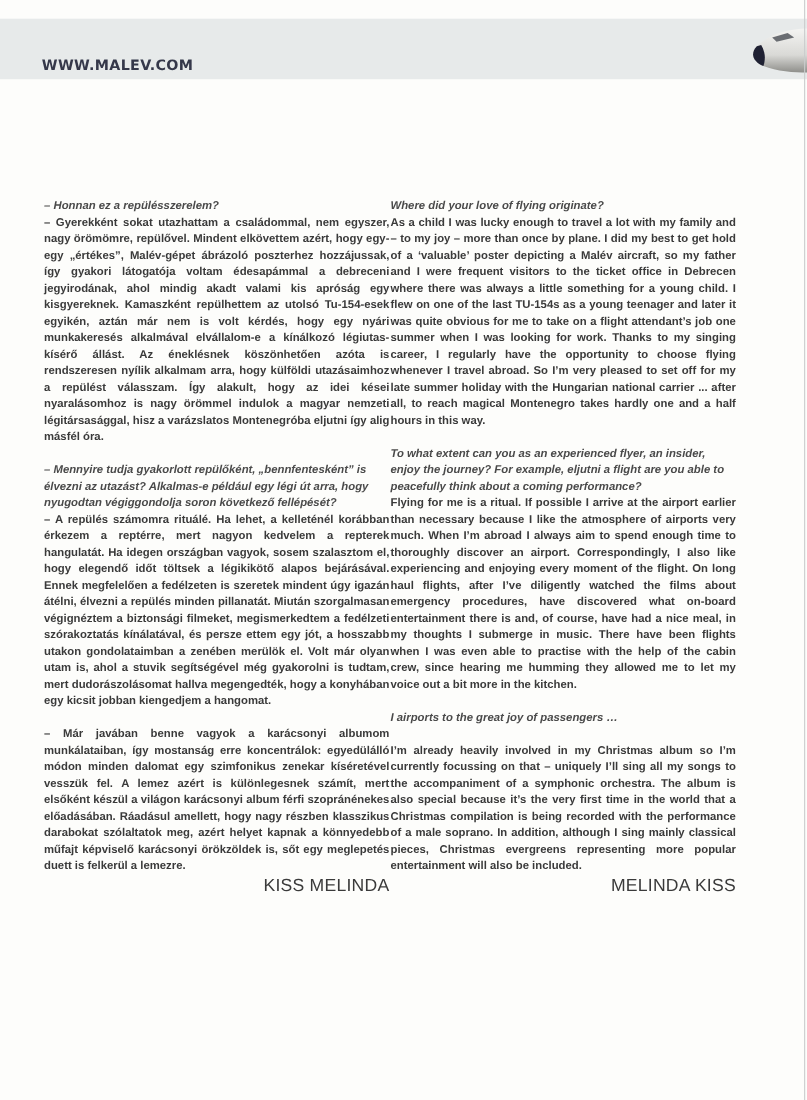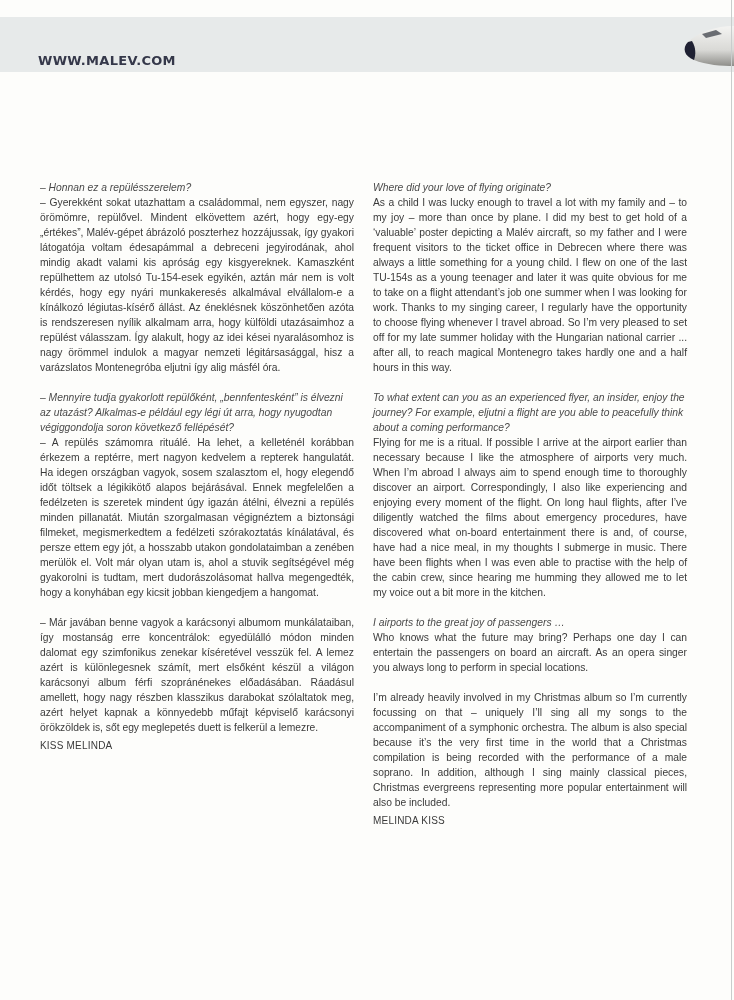--- a/index.html
+++ b/index.html
@@ -16,25 +16,25 @@
   .site-url {
     position: absolute; left: 38px; top: 37px;
     font-family: "DejaVu Sans", sans-serif; font-weight: bold;
     font-size: 13px; letter-spacing: 0.3px; color: #35384a; margin-top: 16px;
   }
   .plane-nose { position: absolute; right: 0; top: 20px; width: 58px; height: 52px; }
   .right-edge { position: absolute; right: 2px; top: 0; width: 1px; height: 1000px; background: #c9cccc; }
 
   .col { position: absolute; top: 180px; width: 314px; font-size: 10.3px; line-height: 15px; }
   .col.left { left: 40px; }
-  .col.right { left: 373px; }
-  .block { margin: 0 0 15px 0; }
+  .col.right { left: 355px; }
+  .block { margin: 0 0 15px 0; font-weight: bold; }
   .q { font-style: italic; color: #4a4a4a; text-align: left; }
   .a { text-align: justify; }
-  .sig { text-align: left; margin-top: 3px; font-size: 10px; letter-spacing: 0.2px; }
+  .sig { text-align: right; margin-top: 3px; font-size: 16px; letter-spacing: 0.2px; }
 
   .page-num {
     position: absolute; left: 713px; top: 962px; width: 38px; height: 11px;
     border-radius: 6px; background: #2f3140; color: #fff;
     font-size: 8px; line-height: 11px; text-align: center; font-weight: bold; margin-top: 40px;
   }
 </style>
 </head>
 <body>
 
@@ -73,21 +73,20 @@
   <div class="block">
     <div class="q">Where did your love of flying originate?</div>
     <div class="a">As a child I was lucky enough to travel a lot with my family and – to my joy – more than once by plane. I did my best to get hold of a ‘valuable’ poster depicting a Malév aircraft, so my father and I were frequent visitors to the ticket office in Debrecen where there was always a little something for a young child. I flew on one of the last TU-154s as a young teenager and later it was quite obvious for me to take on a flight attendant’s job one summer when I was looking for work. Thanks to my singing career, I regularly have the opportunity to choose flying whenever I travel abroad. So I’m very pleased to set off for my late summer holiday with the Hungarian national carrier ... after all, to reach magical Montenegro takes hardly one and a half hours in this way.</div>
   </div>
   <div class="block">
     <div class="q">To what extent can you as an experienced flyer, an insider, enjoy the journey? For example, eljutni a flight are you able to peacefully think about a coming performance?</div>
     <div class="a">Flying for me is a ritual. If possible I arrive at the airport earlier than necessary because I like the atmosphere of airports very much. When I’m abroad I always aim to spend enough time to thoroughly discover an airport. Correspondingly, I also like experiencing and enjoying every moment of the flight. On long haul flights, after I’ve diligently watched the films about emergency procedures, have discovered what on-board entertainment there is and, of course, have had a nice meal, in my thoughts I submerge in music. There have been flights when I was even able to practise with the help of the cabin crew, since hearing me humming they allowed me to let my voice out a bit more in the kitchen.</div>
   </div>
   <div class="block">
     <div class="q">I airports to the great joy of passengers …</div>
-    <div class="a">Who knows what the future may bring? Perhaps one day I can entertain the passengers on board an aircraft. As an opera singer you always long to perform in special locations.</div>
   </div>
   <div class="block" style="margin-bottom:0">
     <div class="a">I’m already heavily involved in my Christmas album so I’m currently focussing on that – uniquely I’ll sing all my songs to the accompaniment of a symphonic orchestra. The album is also special because it’s the very first time in the world that a Christmas compilation is being recorded with the performance of a male soprano. In addition, although I sing mainly classical pieces, Christmas evergreens representing more popular entertainment will also be included.</div>
   </div>
   <div class="sig">MELINDA KISS</div>
 </div>
 
 <div class="page-num">77</div>
 
 </body></html>

